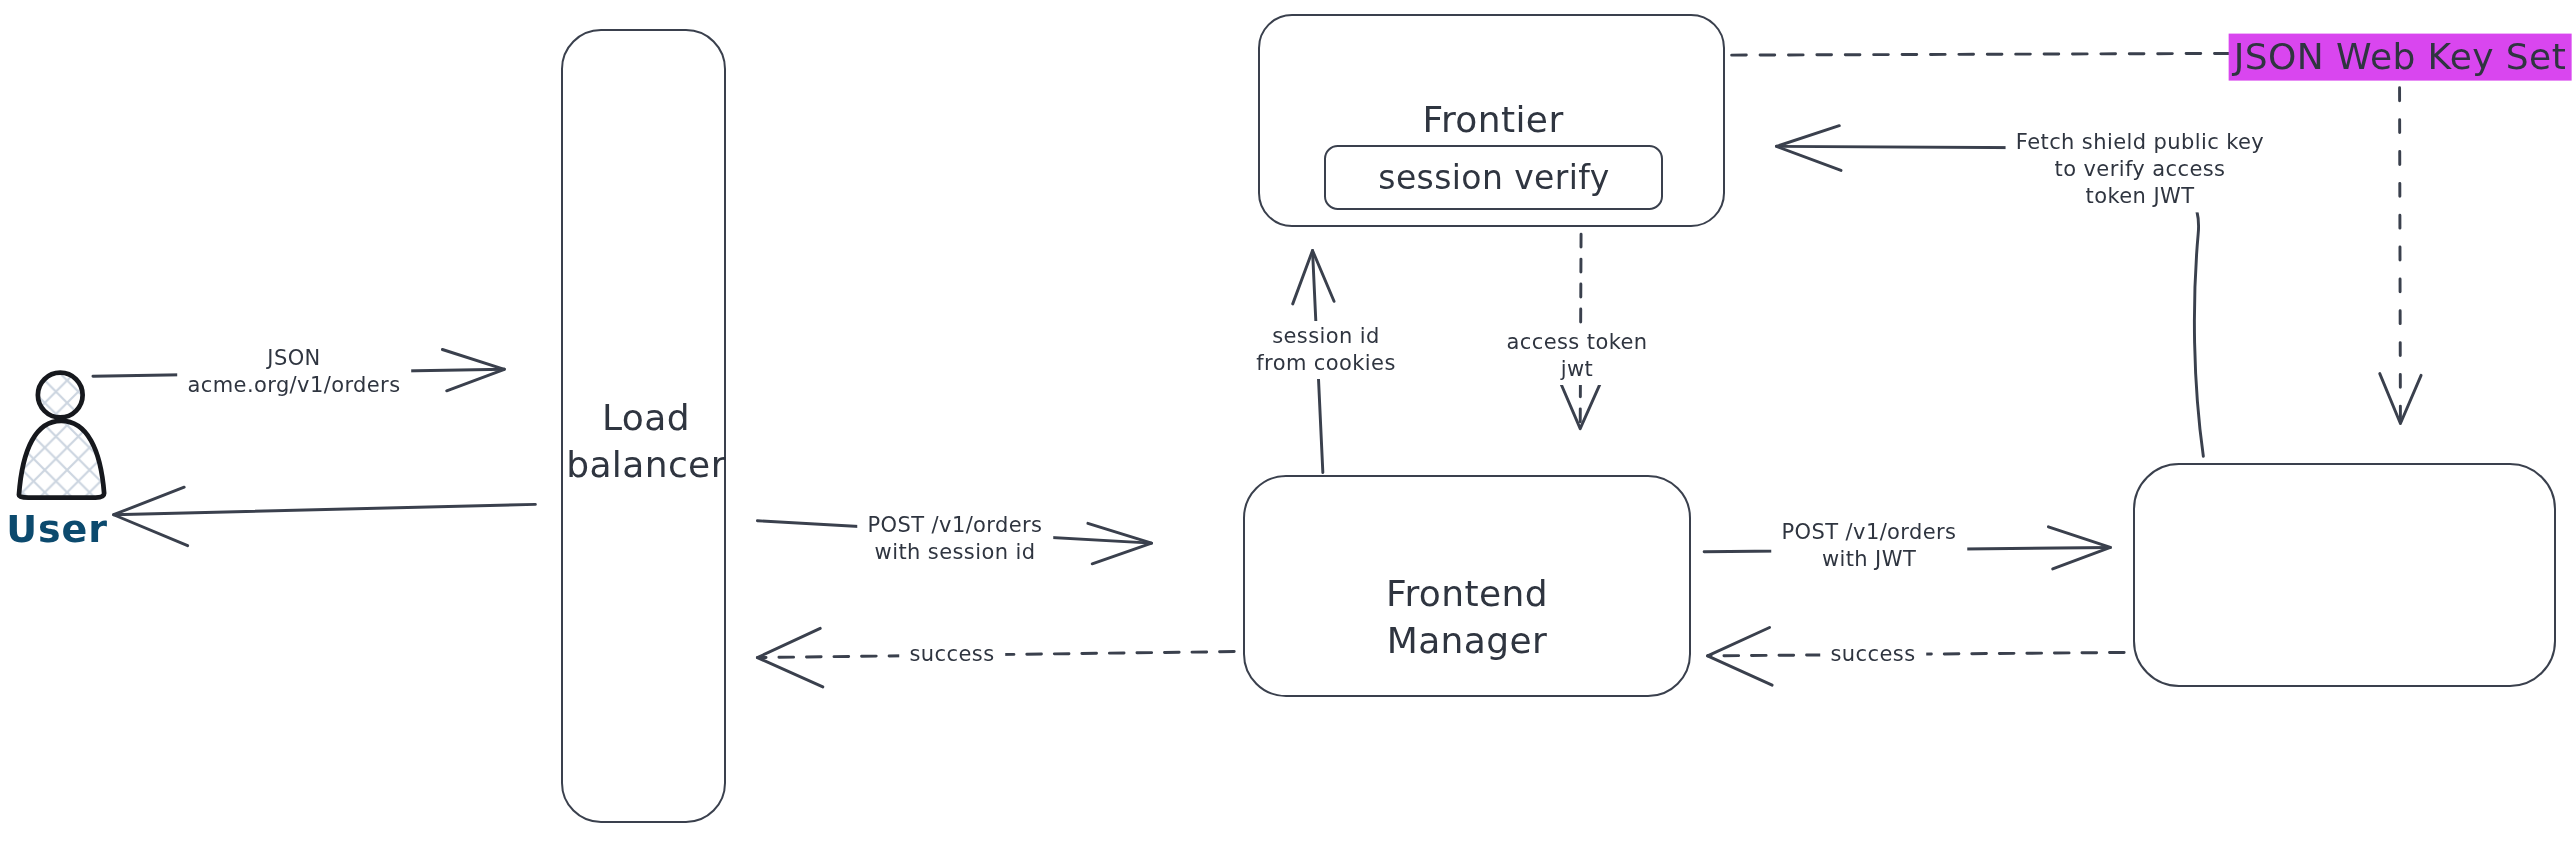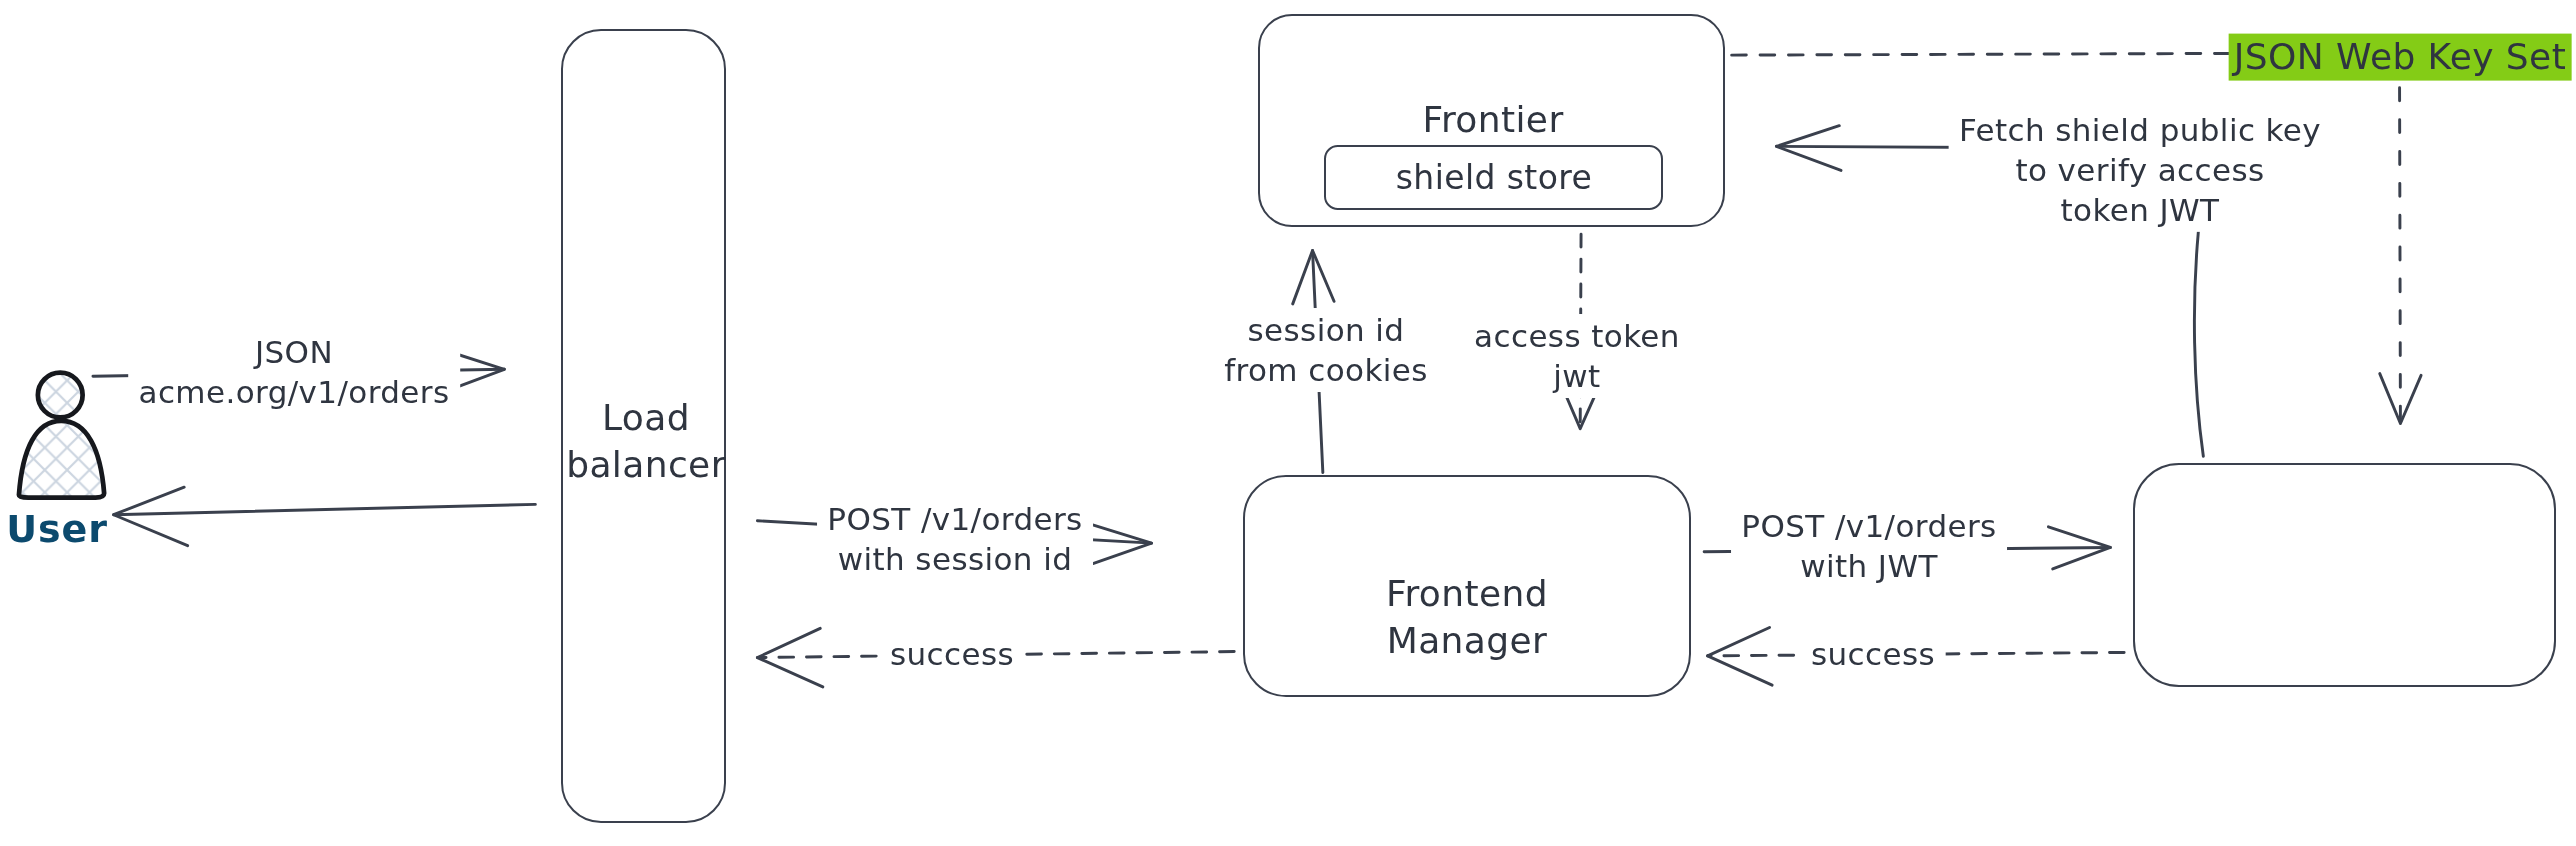--- a/index.html
+++ b/index.html
@@ -11,23 +11,23 @@
   .node{
     position:absolute;background:#ffffff;border:2.6px solid #3a404d;
     box-sizing:border-box;
   }
   .lbl{
     position:absolute;transform:translate(-50%,-50%);
     white-space:pre-line;text-align:center;color:#2f3540;
     line-height:1.3;letter-spacing:0.4px;
   }
   .node-lbl{font-size:36px;}
-  .edge-lbl{background:#ffffff;padding:1.7px 10.3px;font-size:31px;}
+  .edge-lbl{background:#ffffff;padding:1.7px 10.3px;font-size:21px;}
   .user-lbl{font-size:38px;color:#0c4a6e;font-weight:bold;letter-spacing:0.9px;}
-  .jwks-lbl{font-size:36px;background:#84cc16;padding:0 5.2px;}
+  .jwks-lbl{font-size:36px;background:#d946ef;padding:0 5.2px;}
   .store-lbl{font-size:33px;}
 </style>
 </head>
 <body>
 
 <div id="canvas">
 
   <svg id="wires" viewBox="0 0 2993 984" xmlns="http://www.w3.org/2000/svg">
     <defs>
       <pattern id="hatch" width="26" height="26" patternUnits="userSpaceOnUse">
@@ -108,21 +108,21 @@
 
   <div class="node" style="left:2133px;top:463px;width:423px;height:224px;border-radius:46px;"></div>
 
   <div class="lbl user-lbl" style="left:57px;top:530px;">User</div>
 
   <div class="lbl node-lbl" style="left:646px;top:442px;">Load
 balancer</div>
 
   <div class="lbl node-lbl" style="left:1493px;top:120px;">Frontier</div>
 
-  <div class="lbl store-lbl" style="left:1494px;top:178px;">shield store</div>
+  <div class="lbl store-lbl" style="left:1494px;top:178px;">session verify</div>
 
   <div class="lbl node-lbl" style="left:1467px;top:589px;margin-top:29px;">Frontend
 Manager</div>
 
 
   <div class="lbl edge-lbl" style="left:294px;top:372px;">JSON
 acme.org/v1/orders</div>
 
   <div class="lbl edge-lbl" style="left:955px;top:539px;">POST /v1/orders
 with session id</div>

